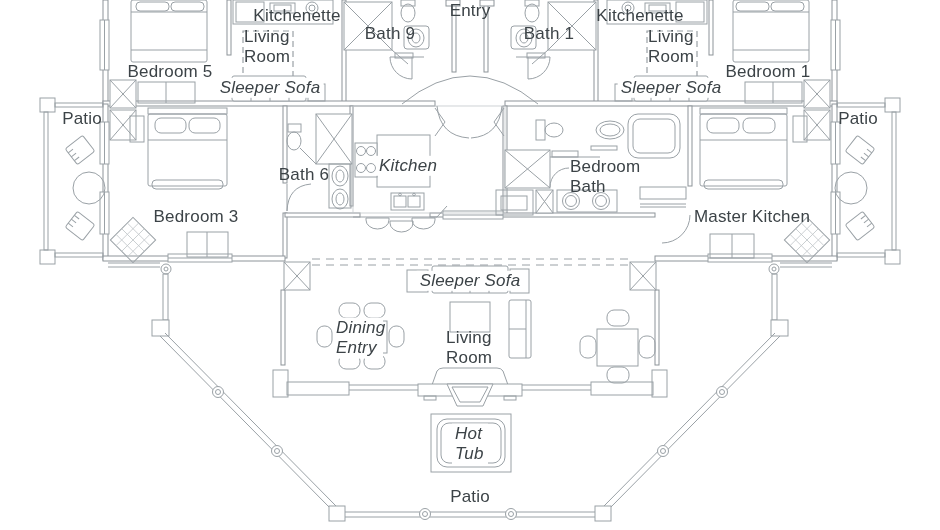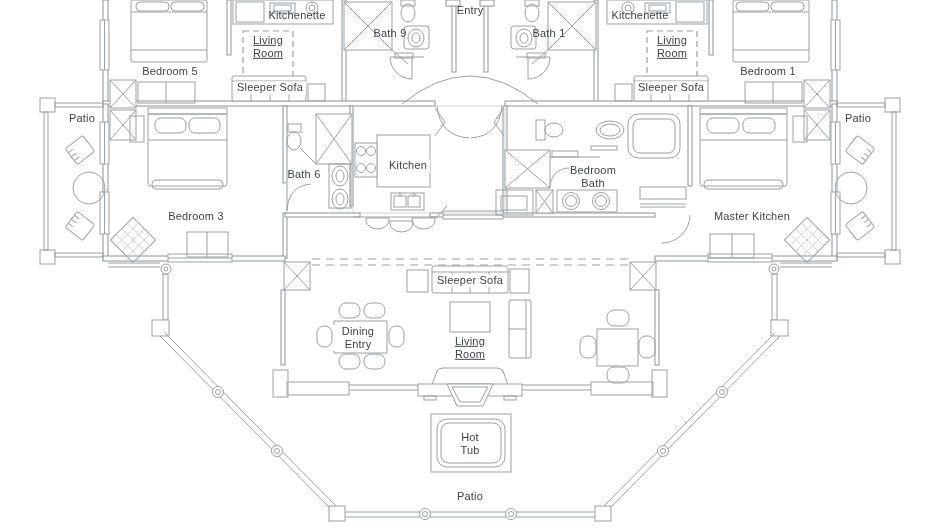--- a/index.html
+++ b/index.html
@@ -5,24 +5,24 @@
   html,body{margin:0;padding:0;background:#fff;}
   .stage{position:relative;width:940px;height:530px;background:#fff;overflow:hidden;
          font-family:"Liberation Sans", sans-serif;}
   svg{position:absolute;left:0;top:0;}
   .w{fill:#fff;stroke:#8d9499;stroke-width:1;}
   .f{fill:none;stroke:#9aa1a6;stroke-width:1;}
   .ff{fill:#fff;stroke:#9aa1a6;stroke-width:1;}
   .g{fill:none;stroke:#c2c7ca;stroke-width:0.8;}
   .dash{fill:none;stroke:#9aa1a6;stroke-width:1;stroke-dasharray:8 6;}
   .dashbox{fill:none;stroke:#9aa1a6;stroke-width:1.2;stroke-dasharray:6 4;}
-  .lbl{position:absolute;transform:translate(-50%,-50%);color:#3c4347;font-size:11px;
-       line-height:1.2;letter-spacing:.2px;text-align:center;white-space:nowrap;}
-  .bg{background:#fff;padding:0 3px;}
-  .w48{white-space:normal;width:48px;text-decoration:underline;}
+  .lbl{position:absolute;transform:translate(-50%,-50%);color:#3c4347;font-size:17px;
+       line-height:1.2;letter-spacing:.2px;white-space:nowrap;}
+  .bg{background:#fff;padding:0 3px;font-style:italic;}
+  .w48{white-space:normal;width:48px;}
   .w46{white-space:normal;width:46px;}
   .w44{white-space:normal;width:44px;}
   .w30{white-space:normal;width:30px;}
 </style>
 </head>
 <body>
 
 <div class="stage">
 <svg width="940" height="530" viewBox="0 0 940 530">
   <defs>

